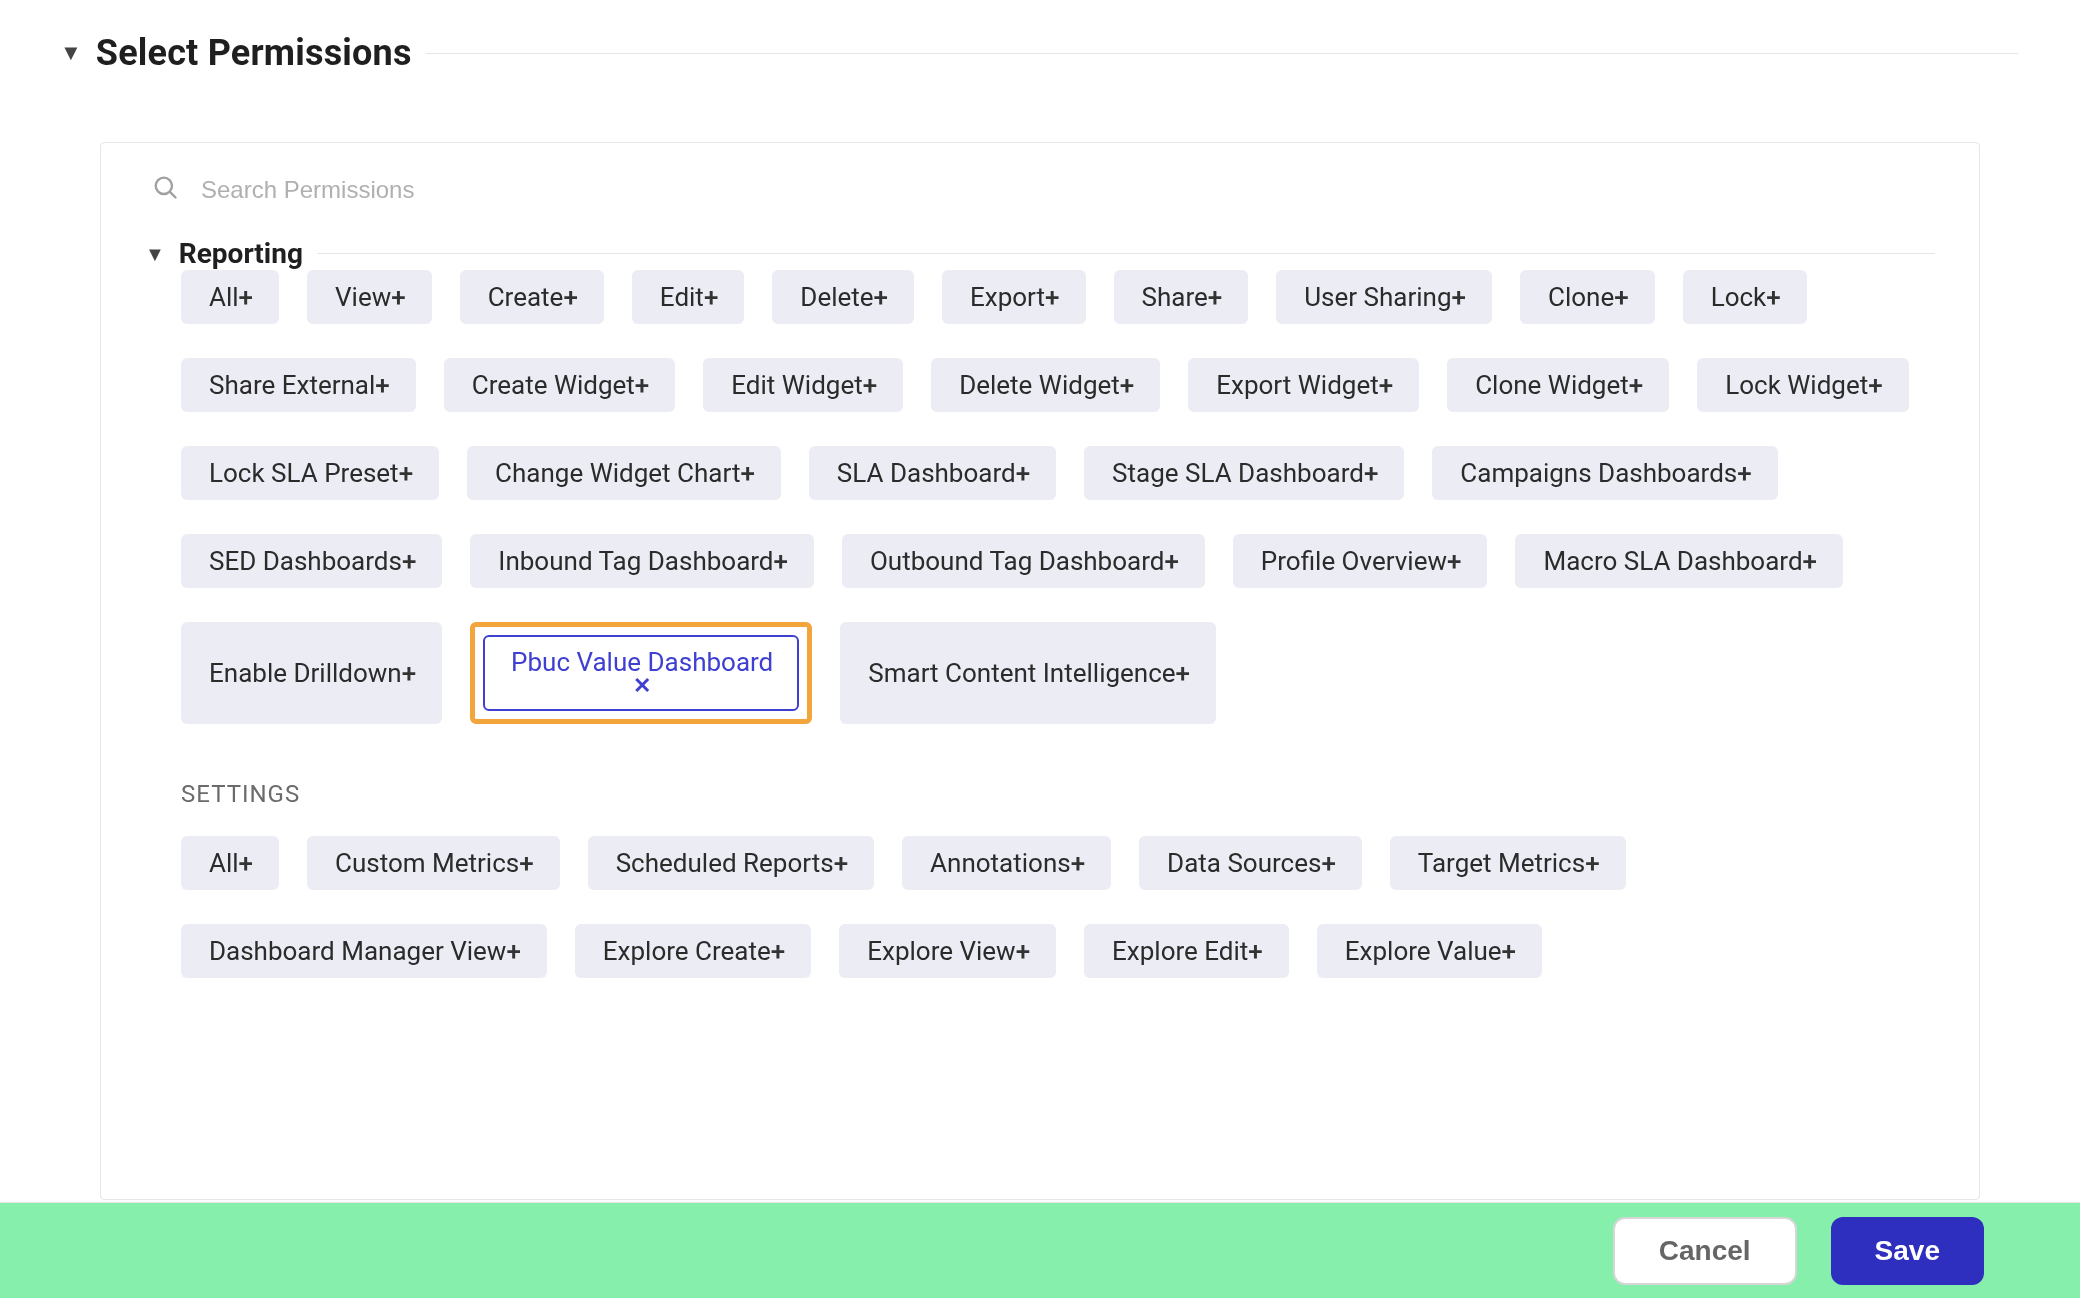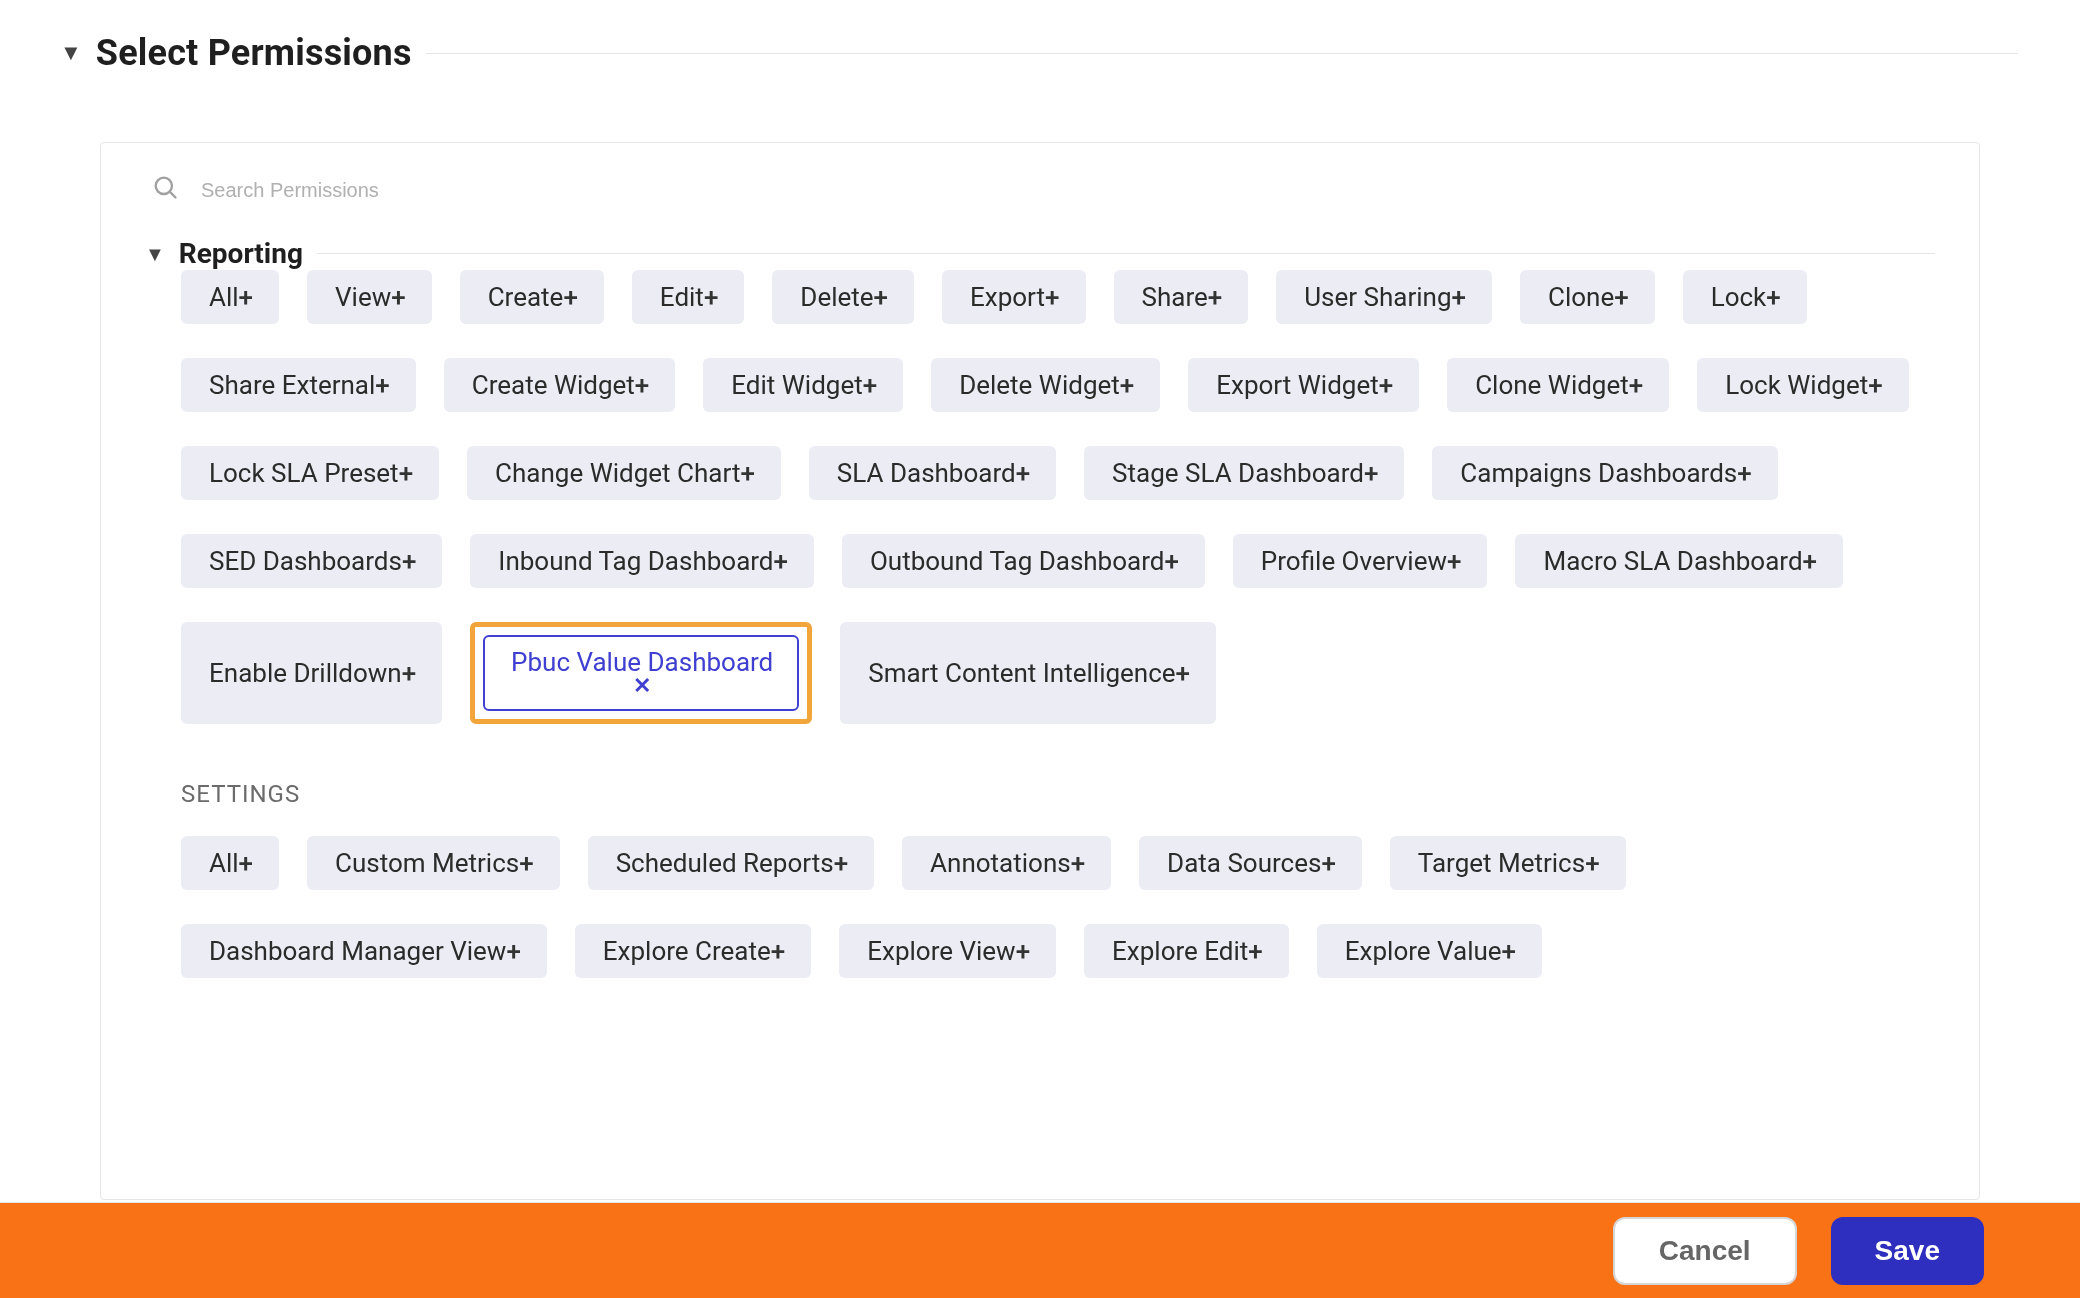--- a/index.html
+++ b/index.html
@@ -63,21 +63,21 @@
     gap: 20px;
     padding: 30px 34px 24px 50px;
   }
   .search-row .icon {
     font-size: 26px;
     color: #a0a0a0;
   }
   .search-row input {
     border: none;
     outline: none;
-    font-size: 20px;
+    font-size: 24px;
     color: #777;
     width: 100%;
     background: transparent;
   }
   .search-row input::placeholder {
     color: #b0b0b0;
   }
   
   .group-header {
     display: flex;
@@ -150,21 +150,21 @@
     border-radius: 6px;
     padding: 8px;
     display: inline-flex;
   }
   
   .footer {
     position: absolute;
     left: 0; right: 0; bottom: 0;
     height: 96px;
     border-top: 1px solid #e5e5e5;
-    background: #f97316;
+    background: #86efac;
     display: flex;
     align-items: center;
     justify-content: flex-end;
     gap: 34px;
     padding-right: 96px;
   }
   .btn {
     height: 68px;
     padding: 0 44px;
     border-radius: 12px;

